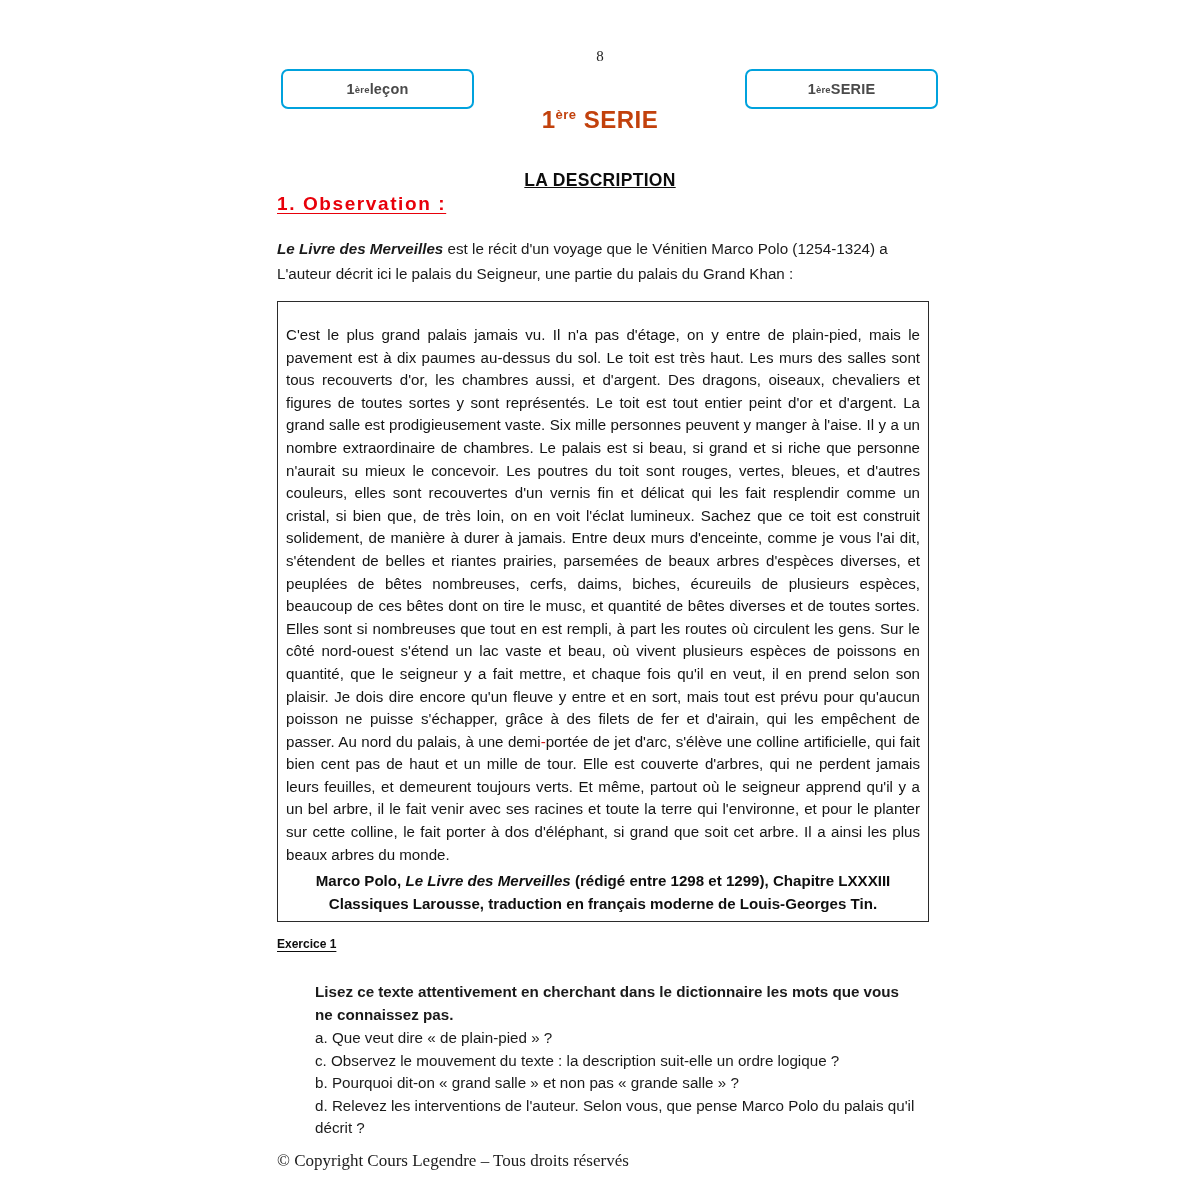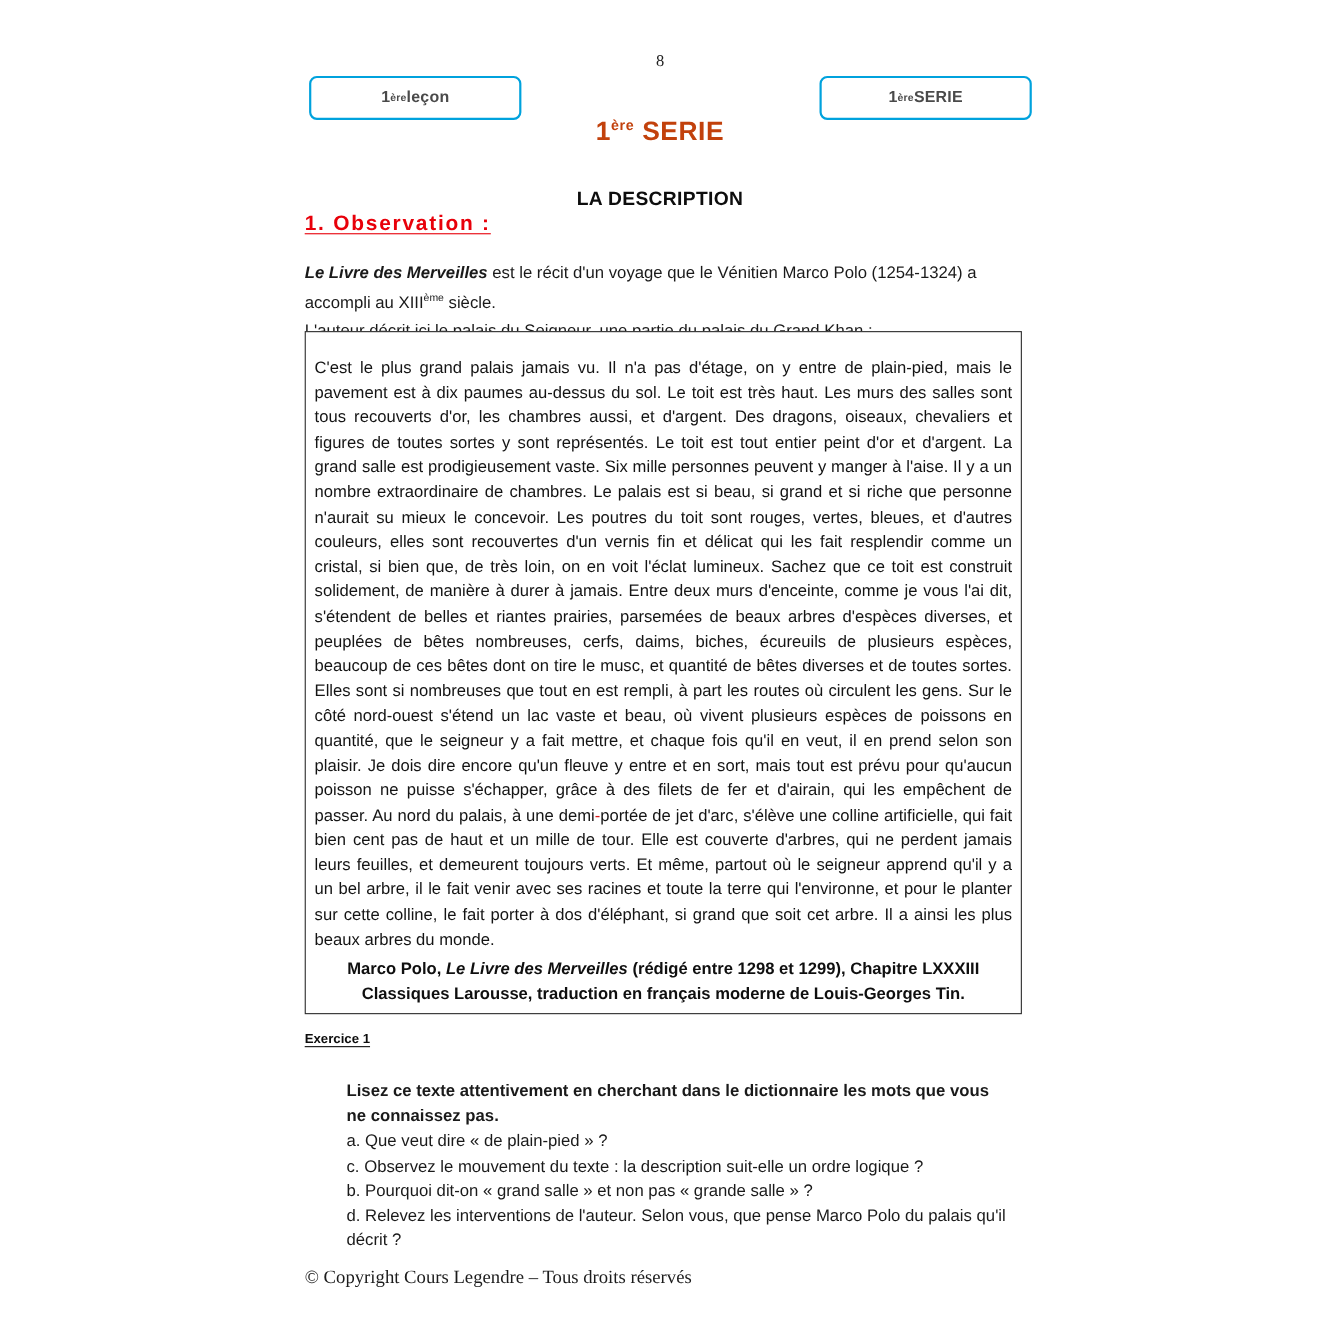--- a/index.html
+++ b/index.html
@@ -72,20 +72,21 @@
   .doc-title {
     position: absolute;
     top: 170px;
     left: 0;
     width: 1200px;
     text-align: center;
     font-size: 17.5px;
     font-weight: bold;
     color: #0d0d0d;
     letter-spacing: 0.3px;
+    text-decoration: underline;
   }
 
   .section-heading {
     position: absolute;
     top: 193px;
     left: 277px;
     font-size: 19px;
     font-weight: bold;
     color: #e8000a;
     text-decoration: underline;
@@ -203,21 +204,20 @@
   <div class="serie-red">
     <span>1</span><sup>ère</sup><span> SERIE</span>
   </div>
 
   <div class="doc-title">LA DESCRIPTION</div>
 
   <div class="section-heading">1. Observation :</div>
 
   <div class="intro">
     <span class="work-title">Le Livre des Merveilles</span><span> est le récit d'un voyage que le Vénitien Marco Polo (1254-1324) a</span>
-    <span class="line2"><span>accompli au XIII</span><sup>ème</sup><span> siècle.</span></span>
     <span class="line3">L'auteur décrit ici le palais du Seigneur, une partie du palais du Grand Khan :</span>
   </div>
 
   <div class="text-box">
     <div class="body"><span>C'est le plus grand palais jamais vu. Il n'a pas d'étage, on y entre de plain-pied, mais le pavement est à dix paumes au-dessus du sol. Le toit est très haut. Les murs des salles sont tous recouverts d'or, les chambres aussi, et d'argent. Des dragons, oiseaux, chevaliers et figures de toutes sortes y sont représentés. Le toit est tout entier peint d'or et d'argent. La grand salle est prodigieusement vaste. Six mille personnes peuvent y manger à l'aise. Il y a un nombre extraordinaire de chambres. Le palais est si beau, si grand et si riche que personne n'aurait su mieux le concevoir. Les poutres du toit sont rouges, vertes, bleues, et d'autres couleurs, elles sont recouvertes d'un vernis fin et délicat qui les fait resplendir comme un cristal, si bien que, de très loin, on en voit l'éclat lumineux. Sachez que ce toit est construit solidement, de manière à durer à jamais. Entre deux murs d'enceinte, comme je vous l'ai dit, s'étendent de belles et riantes prairies, parsemées de beaux arbres d'espèces diverses, et peuplées de bêtes nombreuses, cerfs, daims, biches, écureuils de plusieurs espèces, beaucoup de ces bêtes dont on tire le musc, et quantité de bêtes diverses et de toutes sortes. Elles sont si nombreuses que tout en est rempli, à part les routes où circulent les gens. Sur le côté nord-ouest s'étend un lac vaste et beau, où vivent plusieurs espèces de poissons en quantité, que le seigneur y a fait mettre, et chaque fois qu'il en veut, il en prend selon son plaisir. Je dois dire encore qu'un fleuve y entre et en sort, mais tout est prévu pour qu'aucun poisson ne puisse s'échapper, grâce à des filets de fer et d'airain, qui les empêchent de passer. Au nord du palais, à une demi</span><span class="redhyphen">-</span><span>portée de jet d'arc, s'élève une colline artificielle, qui fait bien cent pas de haut et un mille de tour. Elle est couverte d'arbres, qui ne perdent jamais leurs feuilles, et demeurent toujours verts. Et même, partout où le seigneur apprend qu'il y a un bel arbre, il le fait venir avec ses racines et toute la terre qui l'environne, et pour le planter sur cette colline, le fait porter à dos d'éléphant, si grand que soit cet arbre. Il a ainsi les plus beaux arbres du monde.</span></div>
     <div class="attribution">
       <span class="line-a"><span>Marco Polo, </span><span class="italic-title">Le Livre des Merveilles</span><span> (rédigé entre 1298 et 1299), Chapitre LXXXIII</span></span>
       <span class="line-b">Classiques Larousse, traduction en français moderne de Louis-Georges Tin.</span>
     </div>
   </div>

